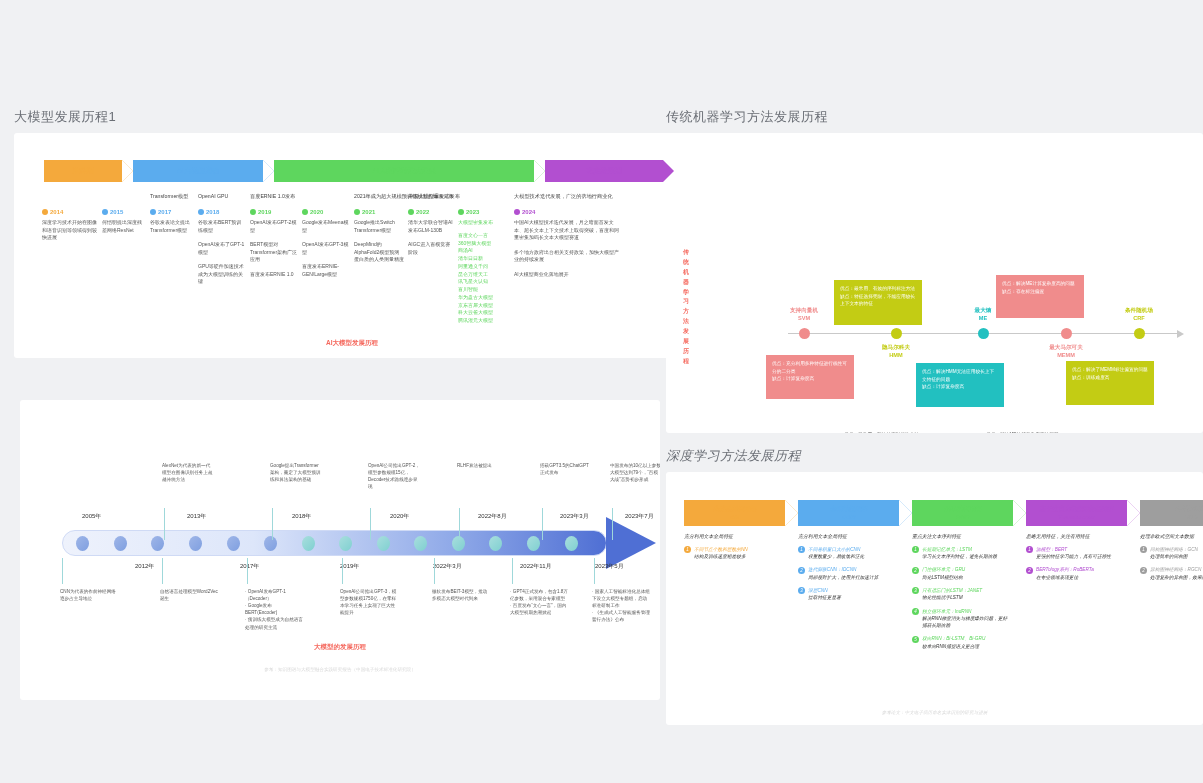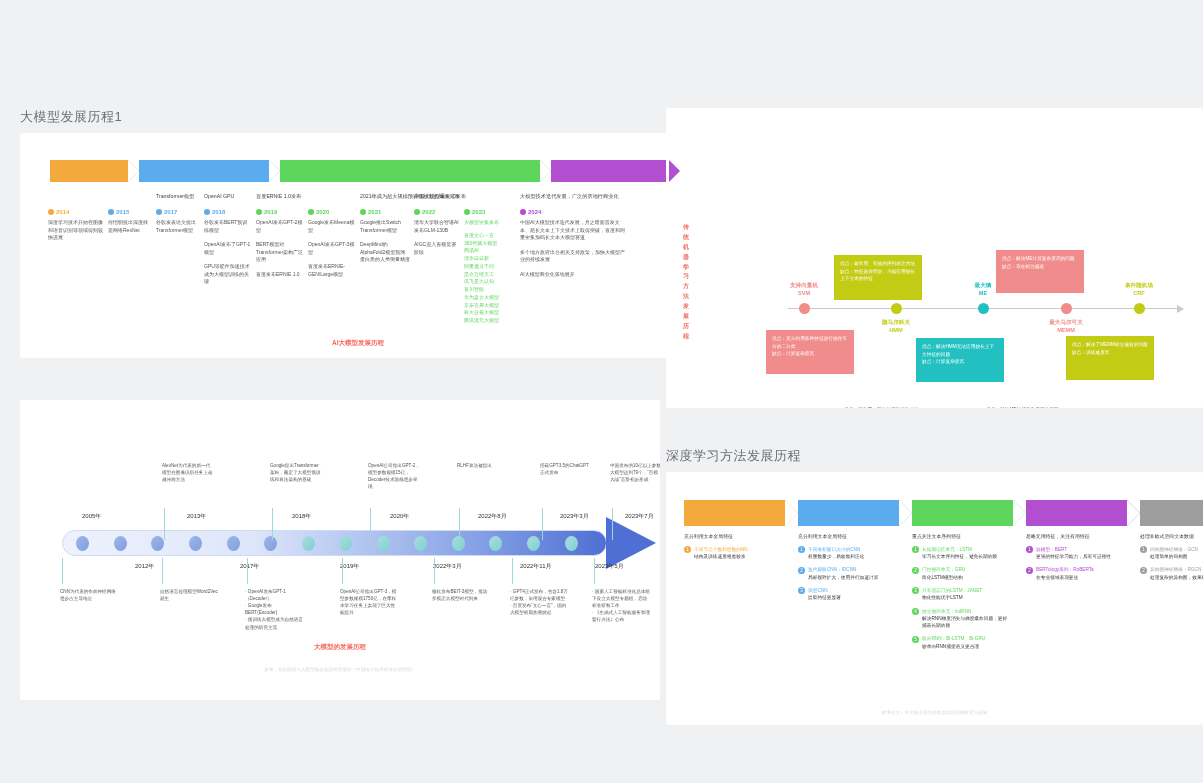--- a/index.html
+++ b/index.html
@@ -9,21 +9,21 @@
     background:#f0f1f3;
     font-family:"Liberation Sans","DejaVu Sans",sans-serif;
     color:#333; overflow:hidden;
   }
   .page { position:relative; width:1203px; height:783px; }
   .quad { position:absolute; }
   .sec-title { font-size:13px; color:#6b6f76; font-weight:400; margin-bottom:7px; letter-spacing:.5px; }
   .panel { background:#fff; border-radius:3px; position:relative; overflow:hidden; }
 
   
-  #q1 { left:20px; top:108px; width:676px; }
+  #q1 { left:14px; top:108px; width:676px; }
   #q1 .panel { height:225px; }
   .chev-row { position:absolute; left:30px; top:27px; display:flex; }
   .chev { position:relative; height:22px; display:flex; align-items:center; justify-content:center;
           color:#fff; font-size:7px; font-weight:bold; padding:0 4px; }
   .chev:before { content:""; position:absolute; left:-11px; top:0; width:0; height:0;
                  border-top:11px solid transparent; border-bottom:11px solid transparent;
                  border-left:11px solid #fff; z-index:2;}
   .chev:after { content:""; position:absolute; right:-11px; top:0; width:0; height:0;
                 border-top:11px solid transparent; border-bottom:11px solid transparent;
                 border-left:11px solid currentColor; z-index:1;}
@@ -60,21 +60,21 @@
             font-weight:bold; line-height:1.65; text-align:center; }
   .ml-axis { position:absolute; left:122px; top:200px; width:390px; height:1px; background:#c9c9c9; }
   .ml-axis:after{ content:""; position:absolute; right:-6px; top:-3.5px; width:0;height:0;
                   border-top:4px solid transparent;border-bottom:4px solid transparent;border-left:7px solid #c9c9c9;}
   .ml-dot { position:absolute; width:11px; height:11px; border-radius:50%; top:195px; }
   .ml-name { position:absolute; font-size:5.6px; text-align:center; line-height:1.4; width:60px; font-weight:bold;}
   .ml-box { position:absolute; font-size:4.7px; color:#fff; line-height:1.6; padding:5px 6px; }
   .ml2-txt{ position:absolute; font-size:4.7px; line-height:1.6; color:#555; width:78px;}
 
   
-  #q4 { left:666px; top:447px; width:537px; }
+  #q4 { left:666px; top:447px; width:537px;font-style:italic; }
   #q4 .panel { height:253px; }
   .dl-chevs { position:absolute; left:18px; top:28px; display:flex; }
   .dl-chev { position:relative; height:26px; width:101px; display:flex; flex-direction:column;
              align-items:center; justify-content:center; color:#fff; font-size:6.2px; font-weight:bold; line-height:1.3;}
   .dl-chev:before{ content:""; position:absolute; left:-13px; top:0; width:0;height:0;
                    border-top:13px solid transparent;border-bottom:13px solid transparent;border-left:13px solid #fff; z-index:2;}
   .dl-chev:after{ content:""; position:absolute; right:-13px; top:0; width:0;height:0;
                   border-top:13px solid transparent;border-bottom:13px solid transparent;border-left:13px solid currentColor; z-index:1;}
   .dl-cols { position:absolute; left:18px; top:62px; display:flex; }
   .dl-col { width:101px; padding-right:5px; }
@@ -281,20 +281,21 @@
           <div class="tl2-note" style="left: 572px; top: 188px; white-space: pre-line; width: 58px;">· 国家人工智能标准化总体组下设立大模型专题组，启动标准研制工作
 · 《生成式人工智能服务管理暂行办法》公布</div>
           <div class="tl2-tick" style="left: 574px; top: 158px; height: 26px; background: rgb(159, 216, 218);"></div>
         </div>
       <div class="cap-red" style="bottom:48px">大模型的发展历程</div>
       <div class="foot" style="bottom:28px">参考：知识图谱与大模型融合实践研究报告（中国电子技术标准化研究院）</div>
     </div>
   </div>
 
   <div class="quad" id="q3">
+    <div class="sec-title">传统机器学习方法发展历程</div>
     <div class="panel">
       <div class="vlabel" id="ml-vlabel"><span>传</span><br><span>统</span><br><span>机</span><br><span>器</span><br><span>学</span><br><span>习</span><br><span>方</span><br><span>法</span><br><span>发</span><br><span>展</span><br><span>历</span><br><span>程</span></div>
       <div id="ml-canvas">
         <div class="ml-axis"></div>
 
       <div class="ml-dot" style="left: 133px; background: rgb(240, 140, 140);"></div>
           <div class="ml-name" style="left: 108px; top: 174px; color: rgb(240, 140, 140); white-space: pre-line;">支持向量机
 SVM</div>
           <div class="ml-dot" style="left: 225px; background: rgb(195, 204, 20);"></div>
           <div class="ml-name" style="left: 200px; top: 211px; color: rgb(195, 204, 20); white-space: pre-line;">隐马尔科夫

